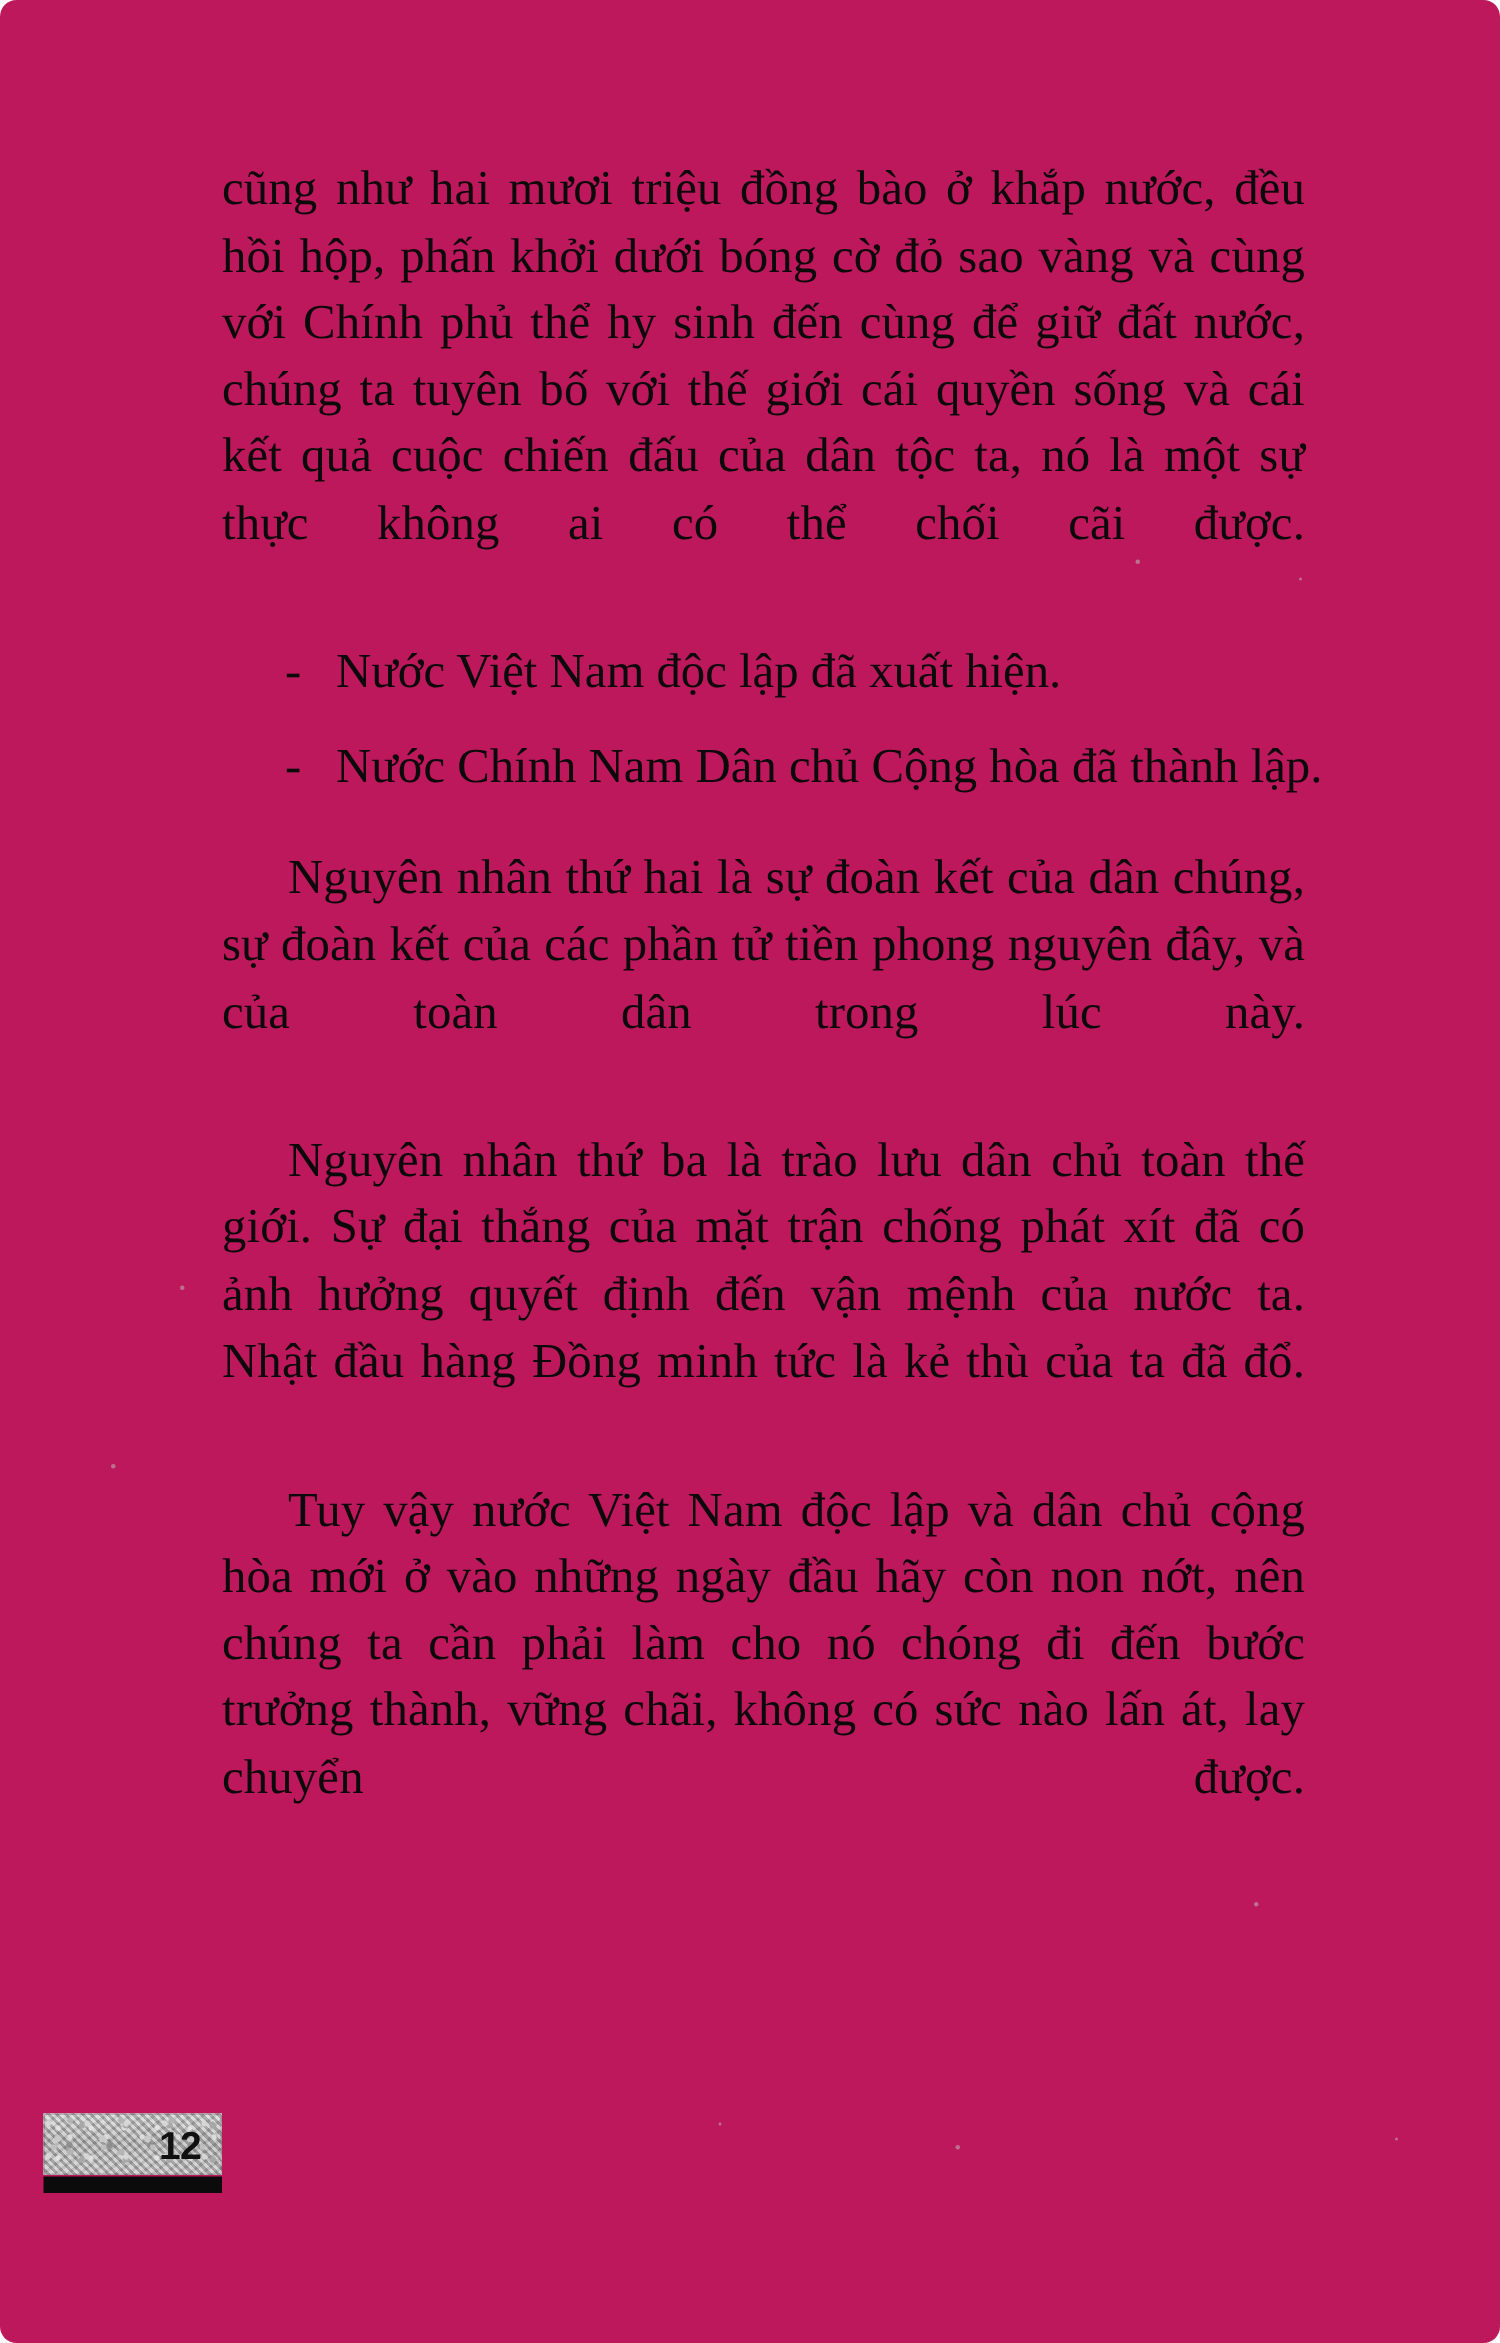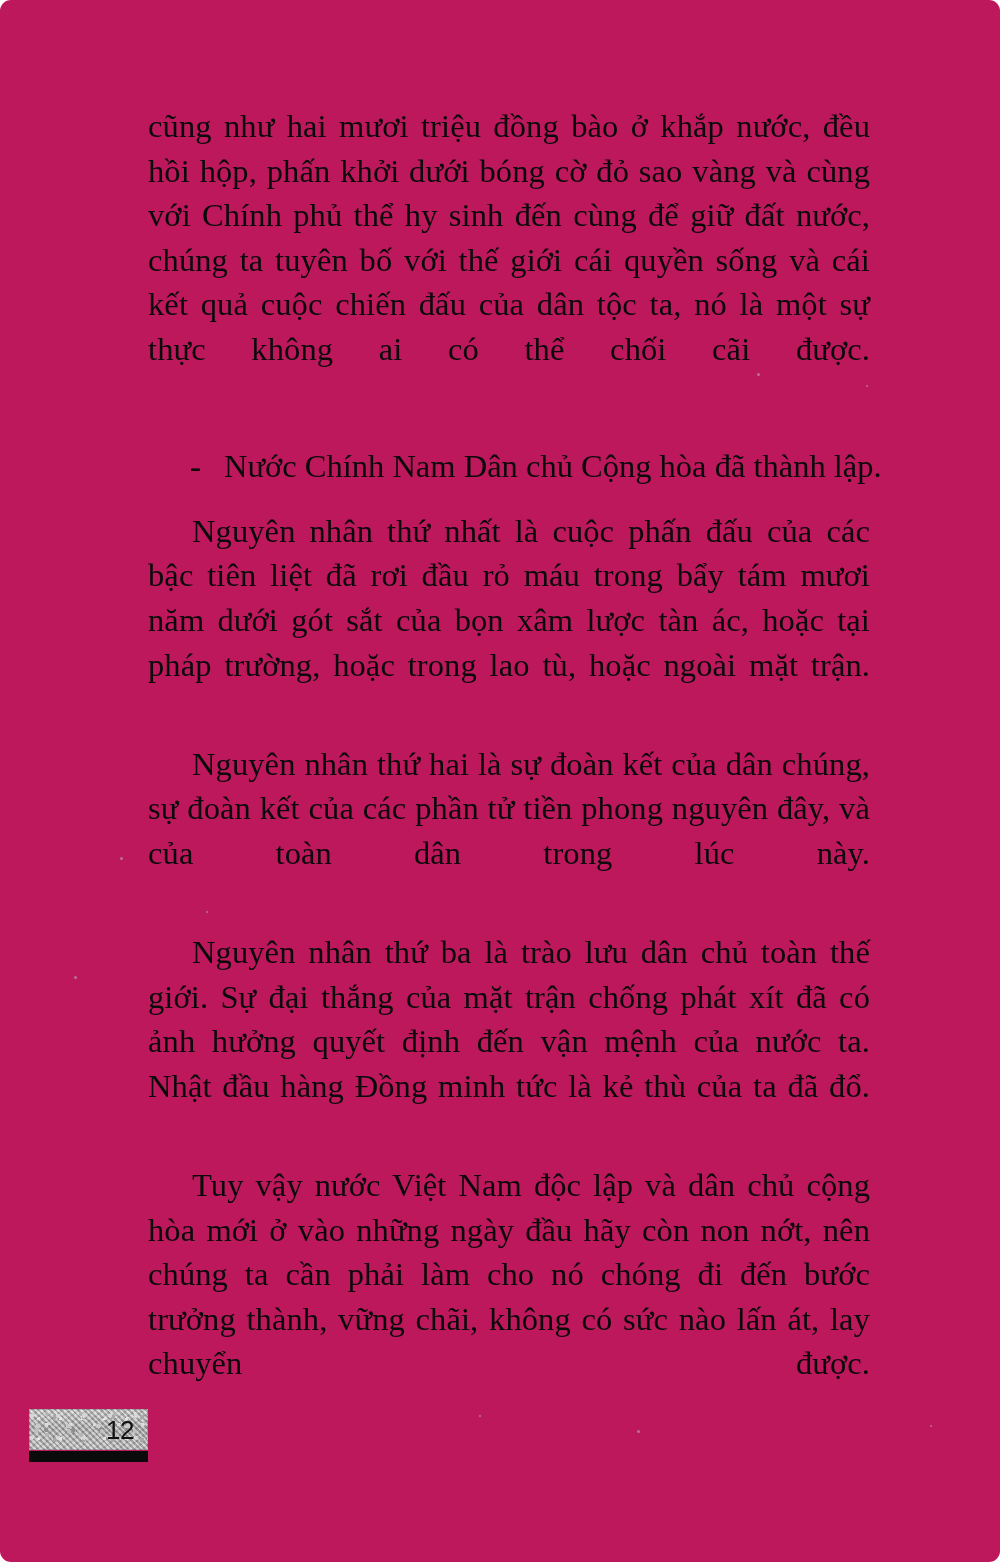--- a/index.html
+++ b/index.html
@@ -100,21 +100,21 @@
     background-size: 26px 22px, 30px 25px, 34px 21px, 24px 27px, 29px 23px,
                      33px 26px, 27px 24px, 22px 20px, auto, auto, auto;
     box-shadow: inset 0 0 0 1px rgba(40,40,40,.22);
   }
   .folio-num {
     position: absolute;
     right: 14px;
     top: 50%;
     transform: translateY(-50%);
     font-family: "Liberation Sans", "DejaVu Sans", sans-serif;
-    font-weight: normal;
+    font-weight: bold;
     font-size: 26px;
     line-height: 1;
     color: #111111;
     letter-spacing: -0.5px;
   }
   .folio-bar {
     height: 11px;
     background: #0b0b0b;
     margin-top: 1px;
   }
@@ -144,33 +144,33 @@
 
   <div class="textblock">
 
     <p class="para noindent">cũng như hai mươi triệu đồng bào ở khắp nước, đều hồi hộp, phấn khởi dưới bóng cờ đỏ sao vàng và cùng với Chính phủ thể hy sinh đến cùng để giữ đất nước, chúng ta tuyên bố với thế giới cái quyền sống và cái kết quả cuộc chiến đấu của dân tộc ta, nó là một sự thực không ai có thể chối cãi được.</p>
 
     <div class="gap-md"></div>
 
     <ul class="bullets">
       <li class="bullet">
         <span class="dash">-</span>
+        <span class="btext">Nước Việt Nam độc lập đã xuất hiện.</span>
       </li>
       <li class="bullet" style="margin-top:18px;">
         <span class="dash">-</span>
         <span class="btext">Nước Chính Nam Dân chủ Cộng hòa đã thành lập.</span>
       </li>
     </ul>
 
     <div class="gap-md"></div>
 
 
     <div class="gap-md"></div>
 
-    <p class="para indent">Nguyên nhân thứ nhất là cuộc phấn đấu của các bậc tiên liệt đã rơi đầu rỏ máu trong bẩy tám mươi năm dưới gót sắt của bọn xâm lược tàn ác, hoặc tại pháp trường, hoặc trong lao tù, hoặc ngoài mặt trận.</p>
 
     <div class="gap-md"></div>
 
     <p class="para indent">Nguyên nhân thứ hai là sự đoàn kết của dân chúng, sự đoàn kết của các phần tử tiền phong nguyên đây, và của toàn dân trong lúc này.</p>
 
     <div class="gap-md"></div>
 
     <p class="para indent">Nguyên nhân thứ ba là trào lưu dân chủ toàn thế giới. Sự đại thắng của mặt trận chống phát xít đã có ảnh hưởng quyết định đến vận mệnh của nước ta. Nhật đầu hàng Đồng minh tức là kẻ thù của ta đã đổ.</p>
 
     <div class="gap-md"></div>

